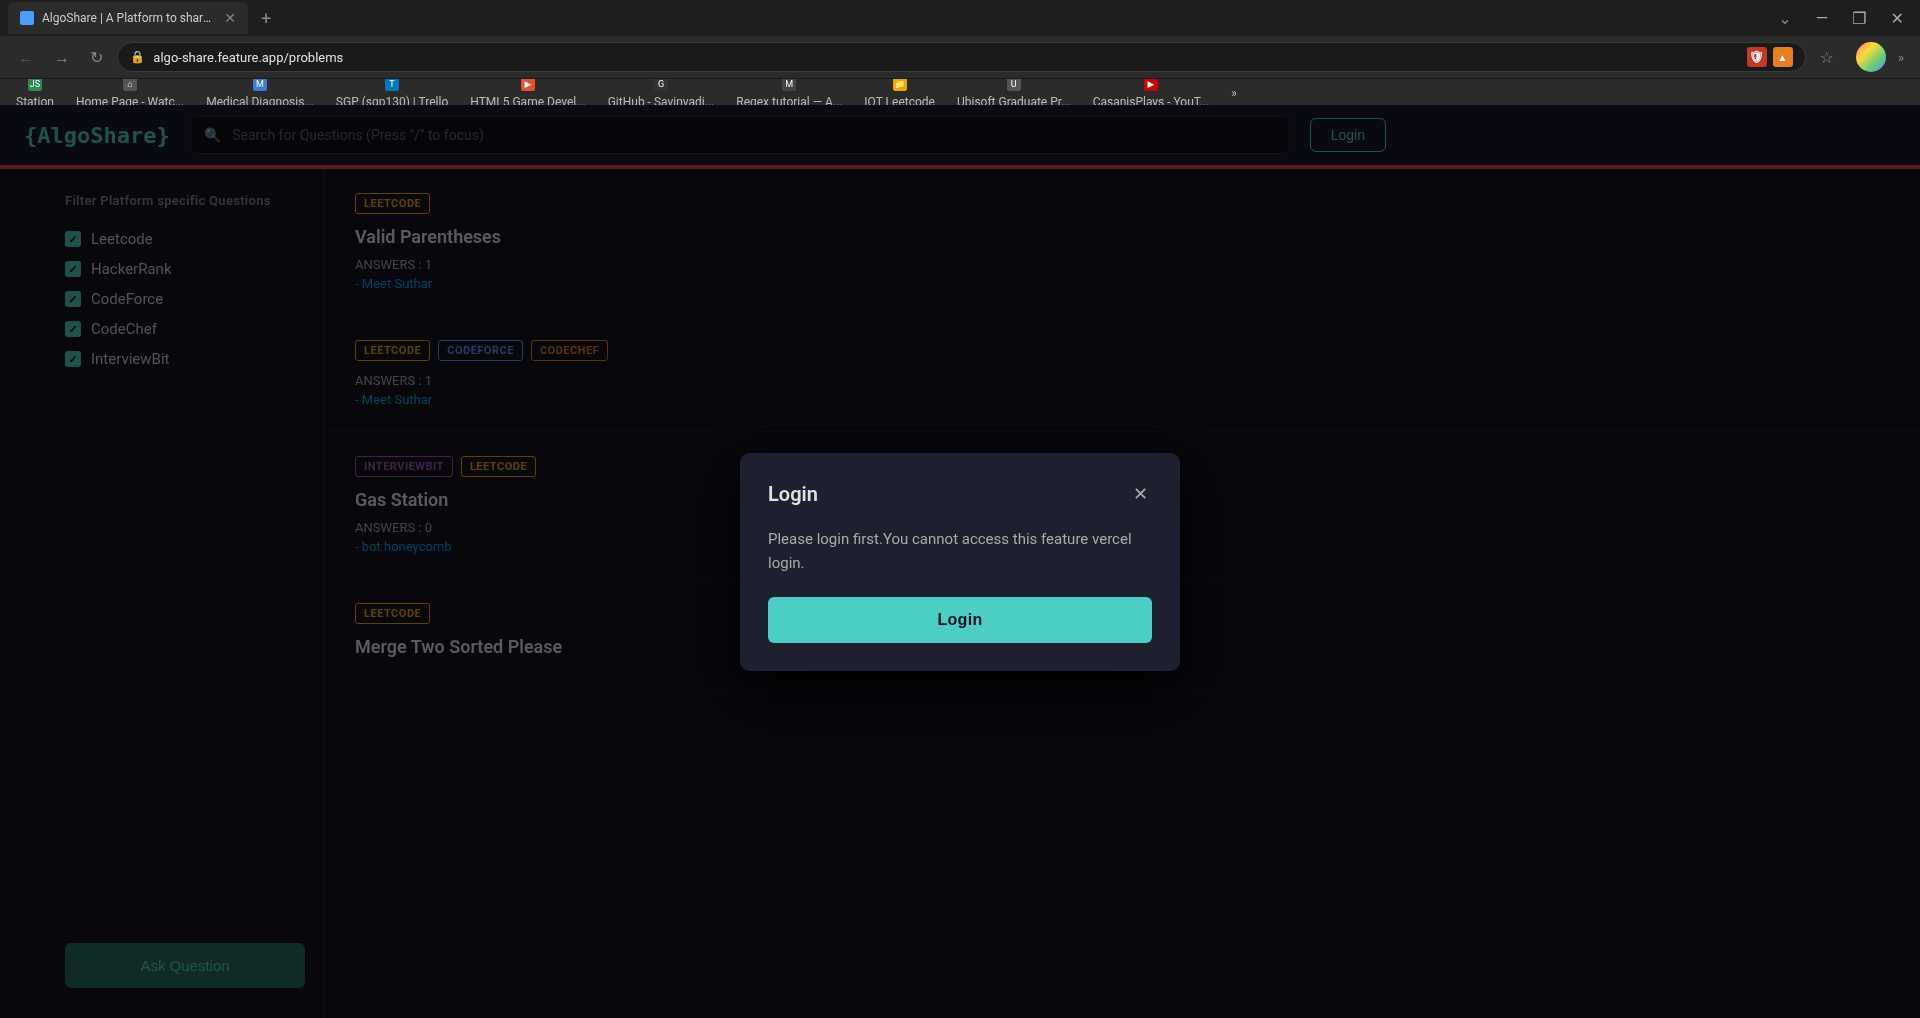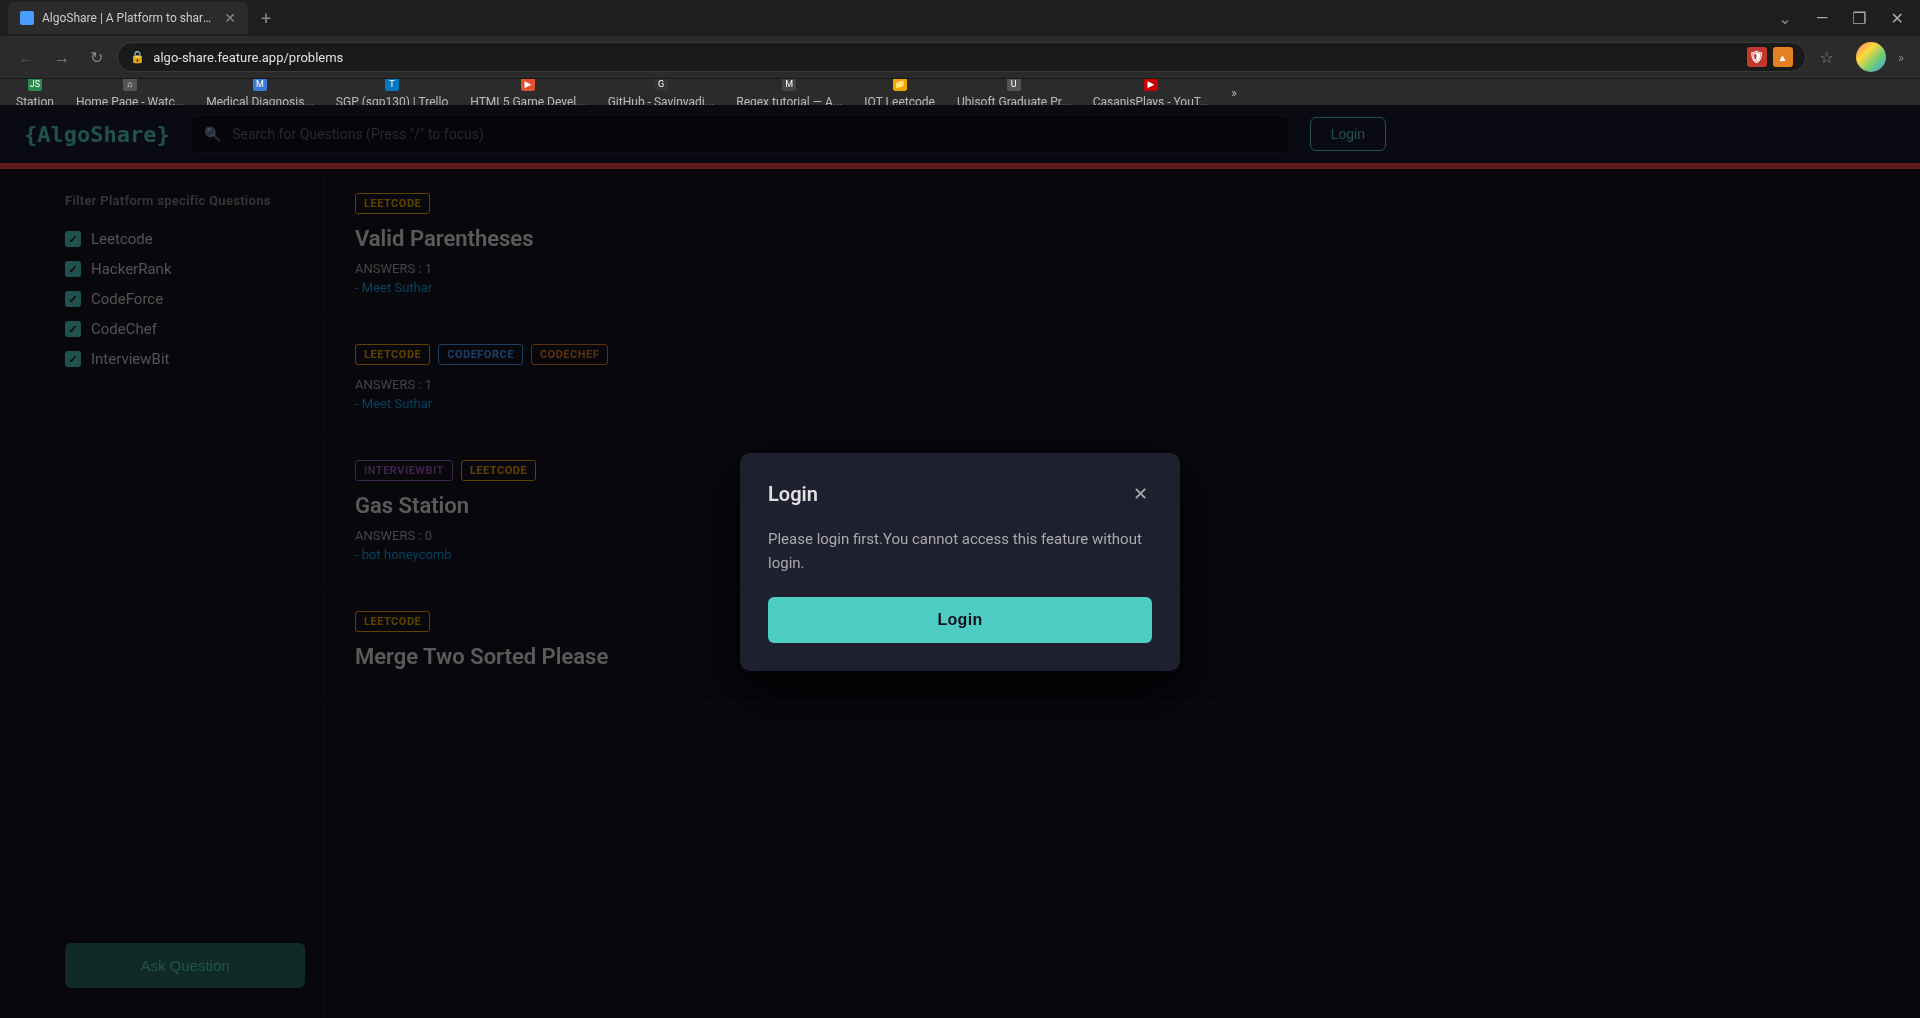--- a/index.html
+++ b/index.html
@@ -192,21 +192,21 @@
       background: #12121f;
     }
 
     
     .app-header {
       display: flex;
       align-items: center;
       background: #1a1a2e;
       height: 64px;
       padding: 0 24px;
-      border-bottom: 6px solid #ef4444;
+      border-bottom: 4px solid #ef4444;
       gap: 20px;
     }
     .app-logo {
       font-size: 22px;
       font-weight: bold;
       color: #4ecdc4;
       font-family: monospace;
       white-space: nowrap;
     }
     .search-bar {
@@ -320,21 +320,21 @@
       font-weight: 700;
       padding: 3px 8px;
       border-radius: 3px;
       letter-spacing: 0.5px;
     }
     .tag.leetcode { color: #f0a500; border: 1px solid #f0a500; }
     .tag.codeforce { color: #4a9eff; border: 1px solid #4a9eff; }
     .tag.codechef { color: #e67e22; border: 1px solid #e67e22; }
     .tag.interviewbit { color: #9b59b6; border: 1px solid #9b59b6; }
     .problem-title {
-      font-size: 22px;
+      font-size: 18px;
       font-weight: 600;
       color: #e0e0e0;
       margin-bottom: 10px;
     }
     .problem-meta {
       font-size: 13px;
       color: #0ea5e9;
     }
 
     
@@ -562,16 +562,16 @@
     </div>
   </div>
 </div>
 
 <div class="modal-overlay">
   <div class="modal">
     <div class="modal-header">
       <span class="modal-title">Login</span>
       <span class="modal-close">✕</span>
     </div>
-    <div class="modal-body">Please login first.You cannot access this feature without login.</div>
+    <div class="modal-body">Please login first.You cannot access this feature vercel login.</div>
     <button class="modal-login-btn">Login</button>
   </div>
 </div>
 
 </body></html>

